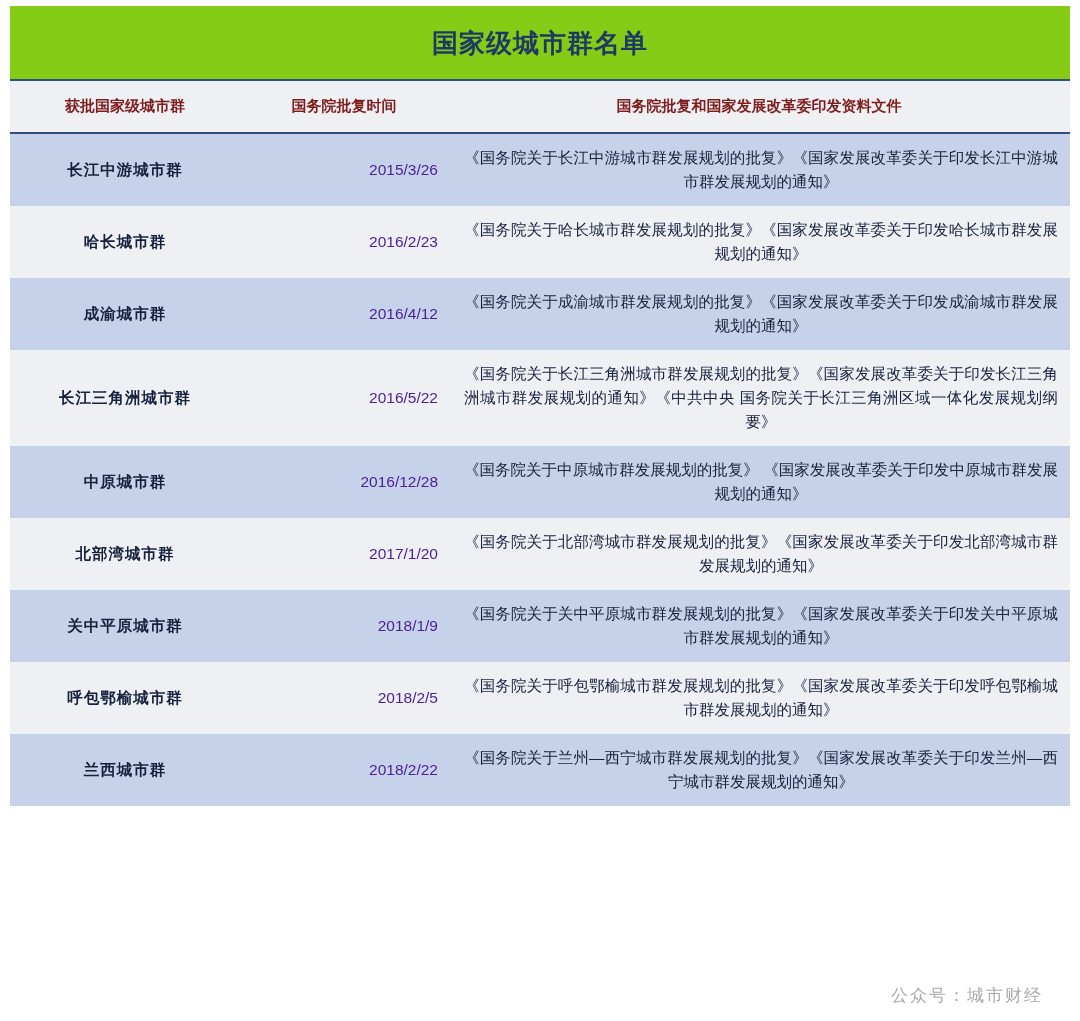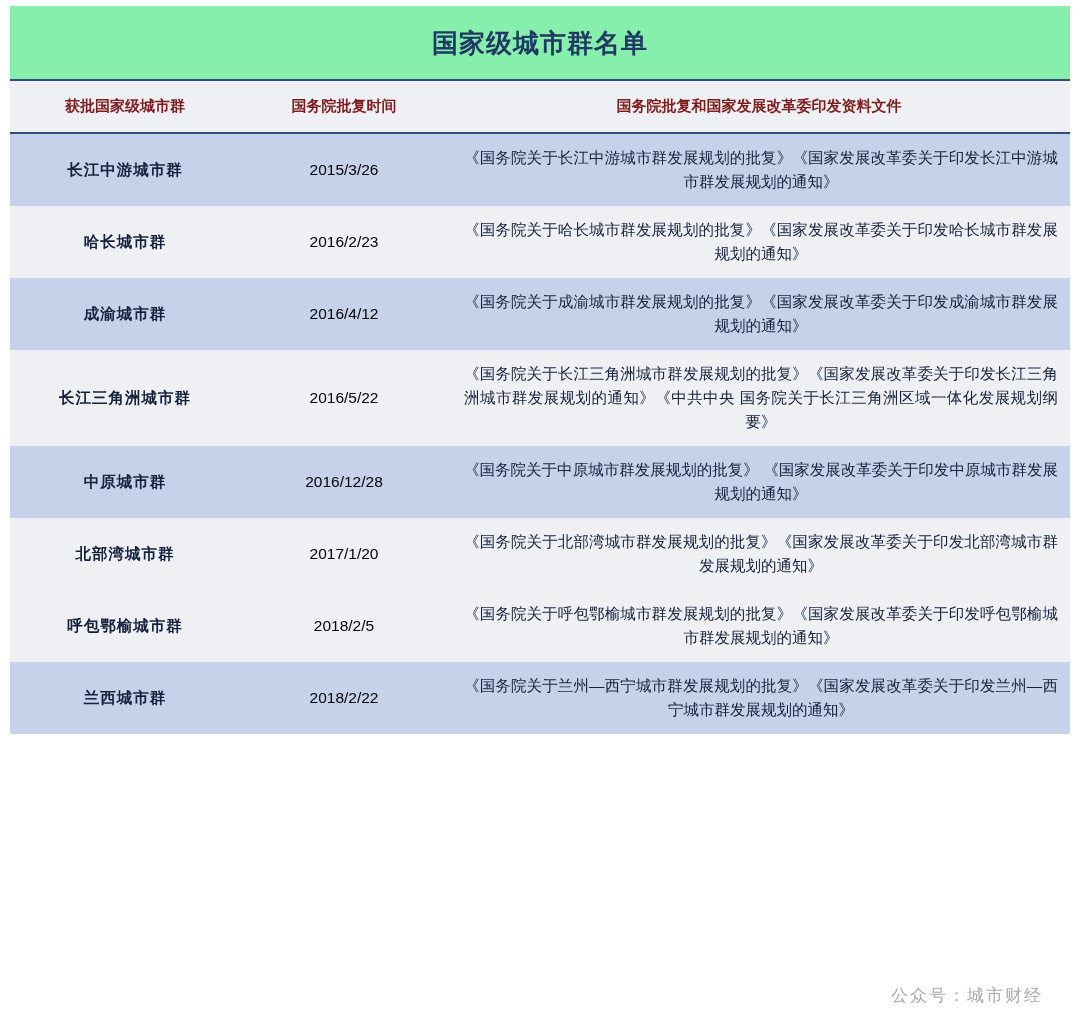--- a/index.html
+++ b/index.html
@@ -20,21 +20,21 @@
     padding: 6px 10px 0 10px;
     background: #ffffff;
     position: relative;
   }
   table.list {
     width: 1060px;
     border-collapse: collapse;
     table-layout: fixed;
   }
   .title-cell {
-    background: #86efac;
+    background: #84cc16;
     text-align: center;
     color: #1f3864;
     font-size: 26px;
     font-weight: bold;
     letter-spacing: 1px;
     padding: 20px 0 18px 0;
     border-bottom: 2px solid #2f4f7f;
   }
   thead th.colhead {
     background: #eef0f4;
@@ -55,22 +55,22 @@
   tbody tr.odd td { background: #c5d2ea; }
   tbody tr.even td { background: #eef0f4; }
   td.c-name {
     text-align: center;
     font-weight: bold;
     color: #16213d;
     letter-spacing: 1px;
     margin-left: 40px;
   }
   td.c-date {
-    text-align: center;
-    color: #000000;
+    text-align: right;
+    color: #4c1d95;
   }
   td.c-docs {
     text-align: justify;
     text-align-last: center;
     color: #16213d;
     padding-left: 16px;
     padding-right: 12px;
   }
   .col1 { width: 230px; }
   .col2 { width: 208px; }
@@ -130,20 +130,25 @@
       <tr class="odd">
         <td class="c-name">中原城市群</td>
         <td class="c-date">2016/12/28</td>
         <td class="c-docs">《国务院关于中原城市群发展规划的批复》 《国家发展改革委关于印发中原城市群发展规划的通知》</td>
       </tr>
       <tr class="even">
         <td class="c-name">北部湾城市群</td>
         <td class="c-date">2017/1/20</td>
         <td class="c-docs">《国务院关于北部湾城市群发展规划的批复》《国家发展改革委关于印发北部湾城市群发展规划的通知》</td>
       </tr>
+      <tr class="odd">
+        <td class="c-name">关中平原城市群</td>
+        <td class="c-date">2018/1/9</td>
+        <td class="c-docs">《国务院关于关中平原城市群发展规划的批复》《国家发展改革委关于印发关中平原城市群发展规划的通知》</td>
+      </tr>
       <tr class="even">
         <td class="c-name">呼包鄂榆城市群</td>
         <td class="c-date">2018/2/5</td>
         <td class="c-docs">《国务院关于呼包鄂榆城市群发展规划的批复》《国家发展改革委关于印发呼包鄂榆城市群发展规划的通知》</td>
       </tr>
       <tr class="odd">
         <td class="c-name">兰西城市群</td>
         <td class="c-date">2018/2/22</td>
         <td class="c-docs">《国务院关于兰州—西宁城市群发展规划的批复》《国家发展改革委关于印发兰州—西宁城市群发展规划的通知》</td>
       </tr>

